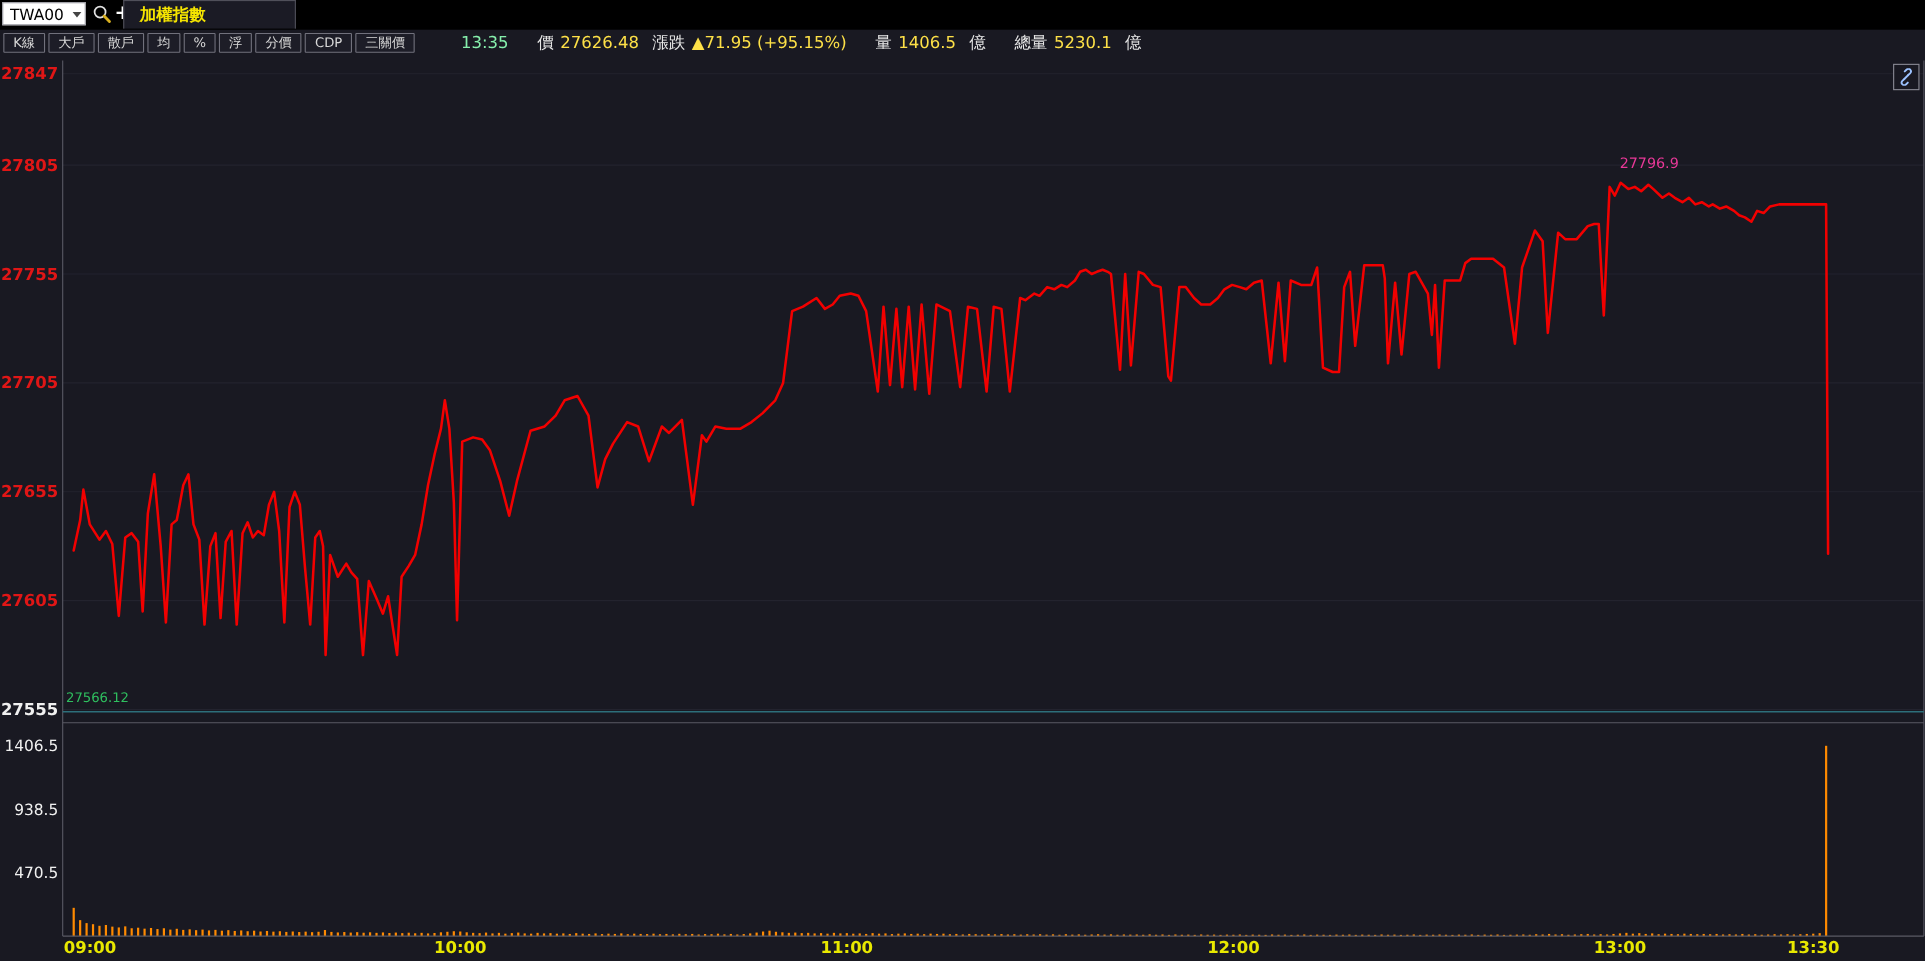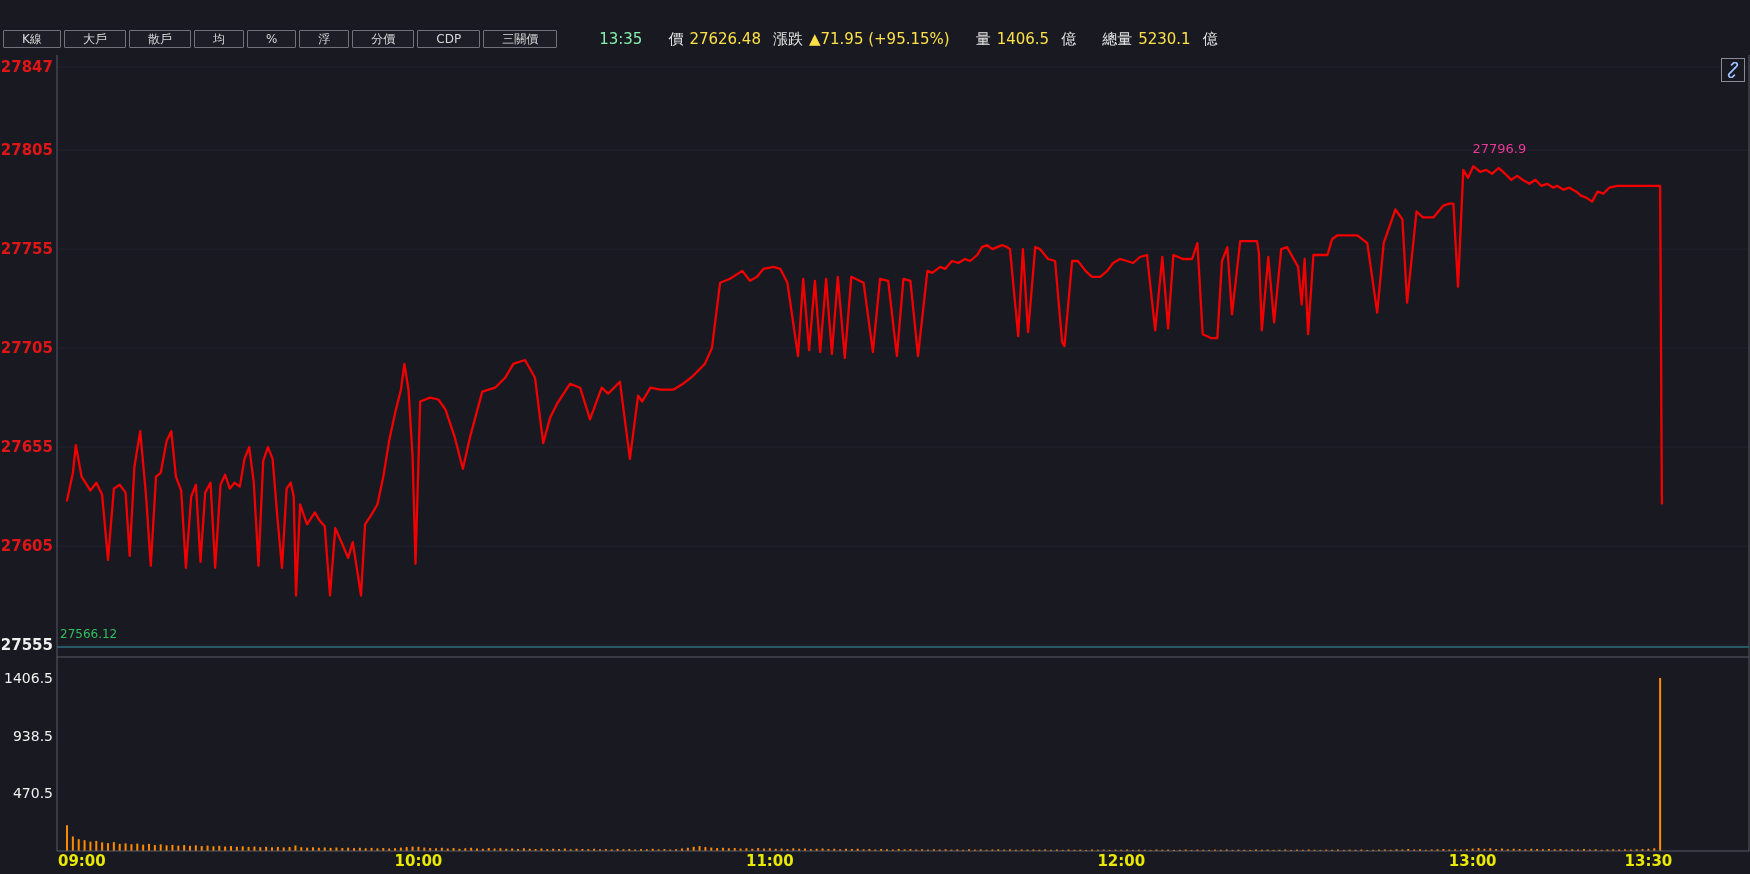--- a/index.html
+++ b/index.html
@@ -15,21 +15,21 @@
            border-right:4px solid transparent;border-top:5px solid #444;}
   #searchIcon{position:absolute;left:84px;top:4px;width:18px;height:18px;}
   #plusBtn{position:absolute;left:104px;top:1px;color:#fff;font-size:18px;font-weight:bold;cursor:default;}
   #tab{position:absolute;left:112px;top:0;width:157px;height:26px;background:#1b1b25;
        border:1px solid #50505a;border-bottom:none;box-sizing:border-box;
        color:#f5e400;font-weight:bold;font-size:15px;line-height:25px;padding-left:14px;}
   
   #row2{position:absolute;left:0;top:27px;width:1750px;height:24px;z-index:5;display:flex;align-items:center;}
   .tbtn{border:1px solid #71717c;color:#d8d8d8;background:#1d1d27;font-size:12px;
         font-family:"DejaVu Sans","Liberation Sans",sans-serif;
-        padding:1px 18px;margin-left:3px;height:18px;line-height:15px;border-radius:1px;cursor:default;}
+        padding:1px 8px;margin-left:3px;height:18px;line-height:15px;border-radius:1px;cursor:default;}
   #status{display:flex;align-items:center;margin-left:42px;font-size:15px;white-space:nowrap;}
   #status .w{color:#e8e8e8;margin-left:12px;}
   #status .r{color:#fde047;margin-left:6px;}
   #status .t{color:#86efac;margin-left:0;}
   #status .gap{margin-left:26px;}
   
   #linkBtn{position:absolute;right:5px;top:58px;width:22px;height:22px;border:1px solid #8a8a95;
            background:#191922;z-index:4;display:flex;align-items:center;justify-content:center;cursor:default;}
   
   #chartSvg{position:absolute;left:0;top:0;z-index:1;}
@@ -339,20 +339,32 @@
       <text x="58" y="866" fill="#e8e800" font-size="15" text-anchor="start" font-family="&quot;DejaVu Sans&quot;,&quot;Liberation Sans&quot;,sans-serif" font-weight="bold">09:00</text>
       <text x="418.4222222222222" y="866" fill="#e8e800" font-size="15" text-anchor="middle" font-family="&quot;DejaVu Sans&quot;,&quot;Liberation Sans&quot;,sans-serif" font-weight="bold">10:00</text>
       <text x="769.8444444444444" y="866" fill="#e8e800" font-size="15" text-anchor="middle" font-family="&quot;DejaVu Sans&quot;,&quot;Liberation Sans&quot;,sans-serif" font-weight="bold">11:00</text>
       <text x="1121.2666666666667" y="866" fill="#e8e800" font-size="15" text-anchor="middle" font-family="&quot;DejaVu Sans&quot;,&quot;Liberation Sans&quot;,sans-serif" font-weight="bold">12:00</text>
       <text x="1472.6888888888889" y="866" fill="#e8e800" font-size="15" text-anchor="middle" font-family="&quot;DejaVu Sans&quot;,&quot;Liberation Sans&quot;,sans-serif" font-weight="bold">13:00</text>
       <text x="1648.4" y="866" fill="#e8e800" font-size="15" text-anchor="middle" font-family="&quot;DejaVu Sans&quot;,&quot;Liberation Sans&quot;,sans-serif" font-weight="bold">13:30</text>
       <text x="1499.2745925925926" y="153.1705479452026" fill="#e83898" font-size="13" text-anchor="middle" font-family="&quot;DejaVu Sans&quot;,&quot;Liberation Sans&quot;,sans-serif" font-weight="normal">27796.9</text>
       <text x="60" y="638" fill="#2fbf5f" font-size="12" text-anchor="start" font-family="&quot;DejaVu Sans&quot;,&quot;Liberation Sans&quot;,sans-serif" font-weight="normal">27566.12</text>
     </svg>
 
+  <div id="row1">
+    <div id="symbolBox">
+      <input id="symbolInput" value="TWA00" style="">
+      <div id="ddArrow"></div>
+    </div>
+    <svg id="searchIcon" viewBox="0 0 18 18">
+      <circle cx="7" cy="7" r="5" fill="none" stroke="#e0e0e0" stroke-width="1.6"></circle>
+      <line x1="10.6" y1="10.6" x2="15.5" y2="15.5" stroke="#d8b020" stroke-width="2.6" stroke-linecap="round"></line>
+    </svg>
+    <div id="plusBtn">+</div>
+    <div id="tab">加權指數</div>
+  </div>
 
   <div id="row2">
     <button class="tbtn">K線</button>
     <button class="tbtn">大戶</button>
     <button class="tbtn">散戶</button>
     <button class="tbtn">均</button>
     <button class="tbtn">%</button>
     <button class="tbtn">浮</button>
     <button class="tbtn">分價</button>
     <button class="tbtn">CDP</button>

